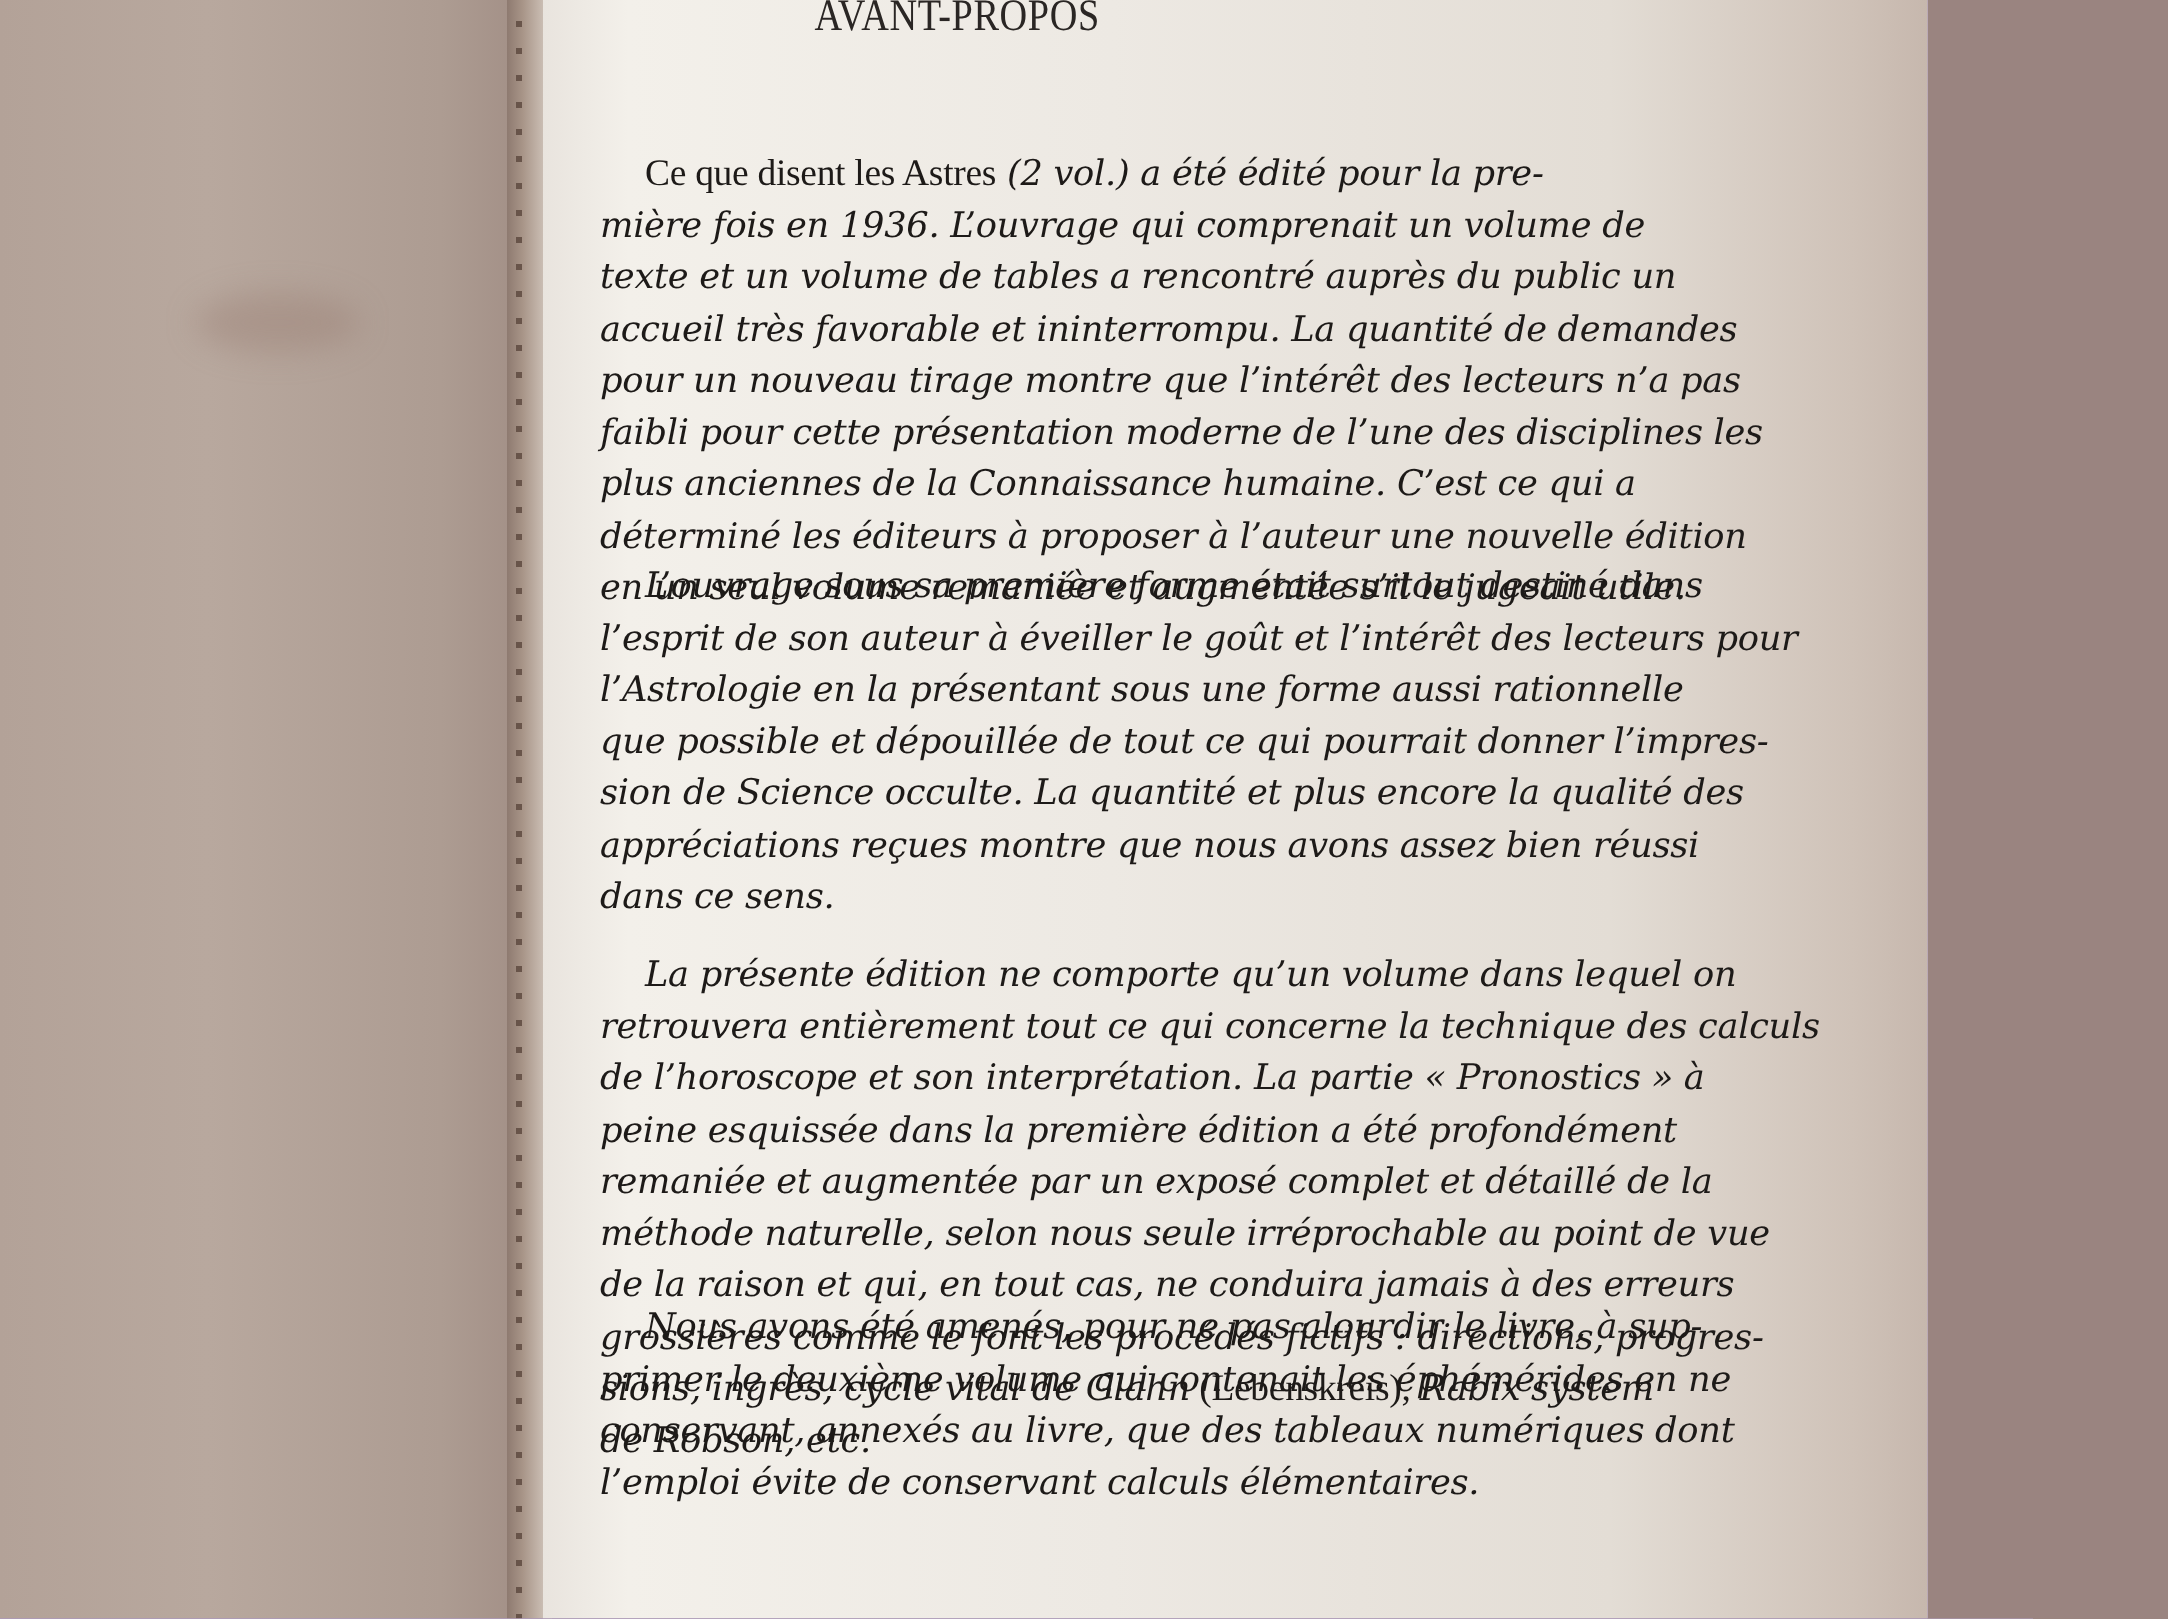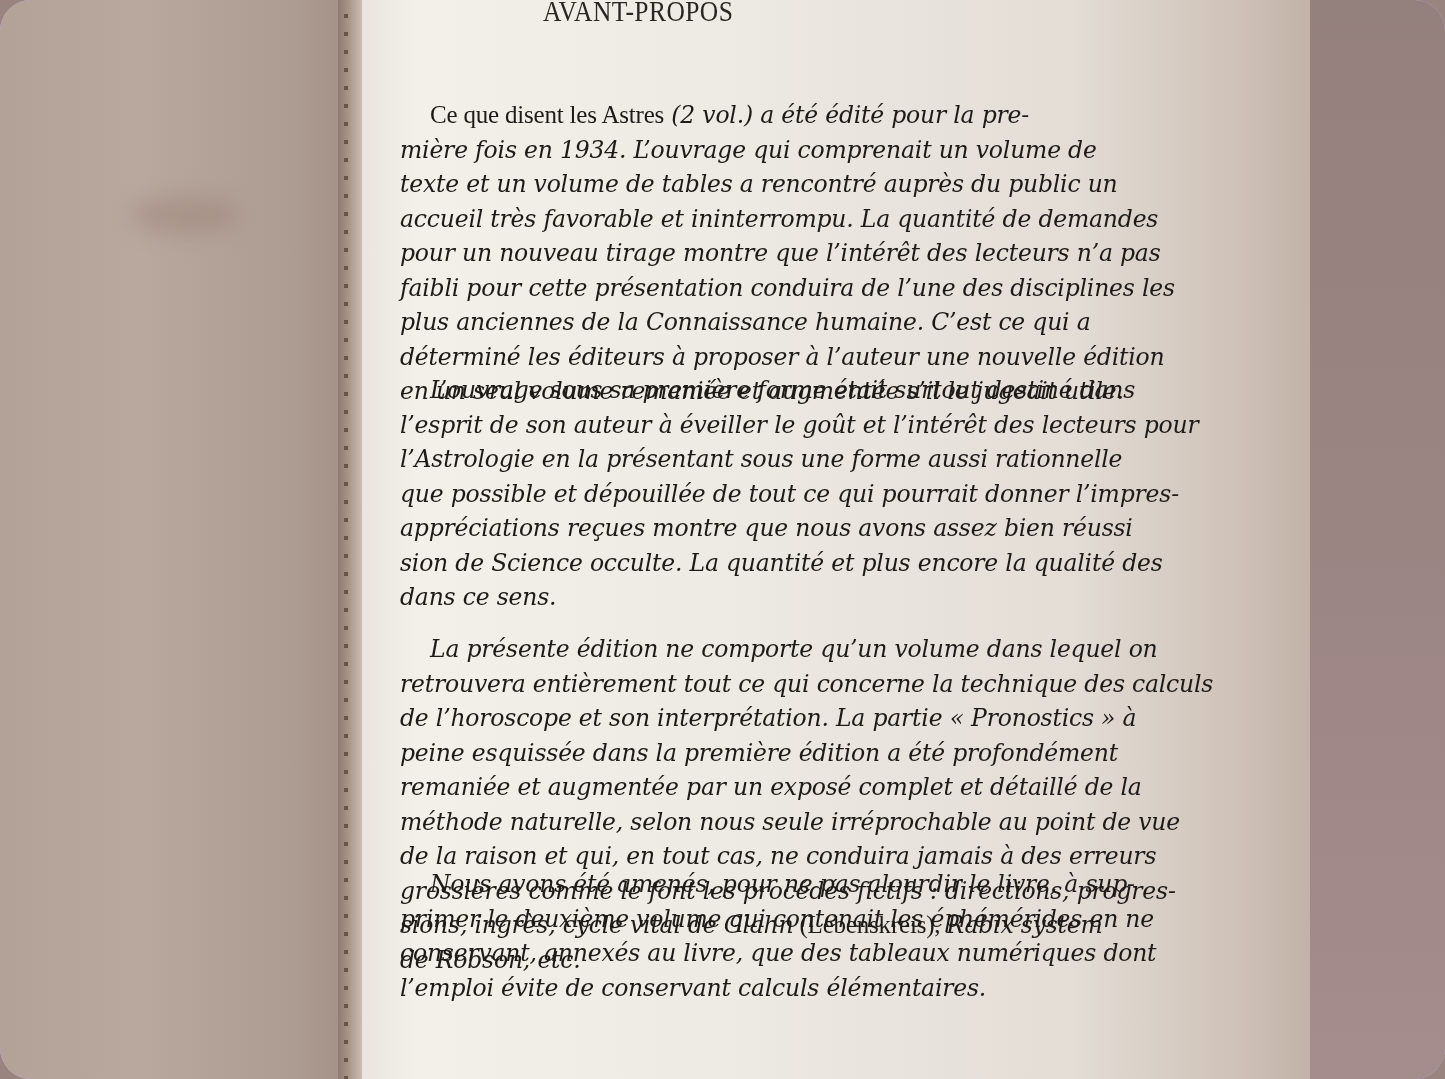--- a/index.html
+++ b/index.html
@@ -5,25 +5,24 @@
     html, body {
       margin: 0;
       padding: 0;
       width: 1445px;
       height: 1079px;
       overflow: hidden;
       background: #9a8480;
     }
     .scene {
       position: relative;
-      width: 1445px;
+      width: 1285px;
       height: 1079px;
       overflow: hidden;
       background: #c4b5fd;
-      border-radius: 31px;
     }
     
     .left-page {
       position: absolute;
       left: 0;
       top: 0;
       width: 346px;
       height: 1079px;
       background: linear-gradient(90deg, #b3a298 0%, #b8a89e 40%, #ad9c92 85%, #a39087 100%);
     }
@@ -136,37 +135,37 @@
   <div class="gutter"></div>
   <div class="stitch"></div>
   <div class="right-page"></div>
   <div class="backdrop-right"></div>
 
   <div class="page-content">
     <div class="title">AVANT-PROPOS</div>
 
     <div class="para p1">
       <span class="line indent"><span class="roman">Ce que disent les Astres</span><span> (2 vol.) a été édité pour la pre-</span></span>
-      <span class="line">mière fois en 1934. L’ouvrage qui comprenait un volume de</span>
+      <span class="line">mière fois en 1936. L’ouvrage qui comprenait un volume de</span>
       <span class="line">texte et un volume de tables a rencontré auprès du public un</span>
       <span class="line">accueil très favorable et ininterrompu. La quantité de demandes</span>
       <span class="line">pour un nouveau tirage montre que l’intérêt des lecteurs n’a pas</span>
-      <span class="line">faibli pour cette présentation conduira de l’une des disciplines les</span>
+      <span class="line">faibli pour cette présentation moderne de l’une des disciplines les</span>
       <span class="line">plus anciennes de la Connaissance humaine. C’est ce qui a</span>
       <span class="line">déterminé les éditeurs à proposer à l’auteur une nouvelle édition</span>
       <span class="line">en un seul volume remaniée et augmentée s’il le jugeait utile.</span>
     </div>
 
     <div class="para p2">
       <span class="line indent">L’ouvrage sous sa première forme était surtout destiné dans</span>
       <span class="line">l’esprit de son auteur à éveiller le goût et l’intérêt des lecteurs pour</span>
       <span class="line">l’Astrologie en la présentant sous une forme aussi rationnelle</span>
       <span class="line">que possible et dépouillée de tout ce qui pourrait donner l’impres-</span>
+      <span class="line">sion de Science occulte. La quantité et plus encore la qualité des</span>
       <span class="line">appréciations reçues montre que nous avons assez bien réussi</span>
-      <span class="line">sion de Science occulte. La quantité et plus encore la qualité des</span>
       <span class="line last">dans ce sens.</span>
     </div>
 
     <div class="para p3">
       <span class="line indent">La présente édition ne comporte qu’un volume dans lequel on</span>
       <span class="line">retrouvera entièrement tout ce qui concerne la technique des calculs</span>
       <span class="line">de l’horoscope et son interprétation. La partie « Pronostics » à</span>
       <span class="line">peine esquissée dans la première édition a été profondément</span>
       <span class="line">remaniée et augmentée par un exposé complet et détaillé de la</span>
       <span class="line">méthode naturelle, selon nous seule irréprochable au point de vue</span>

